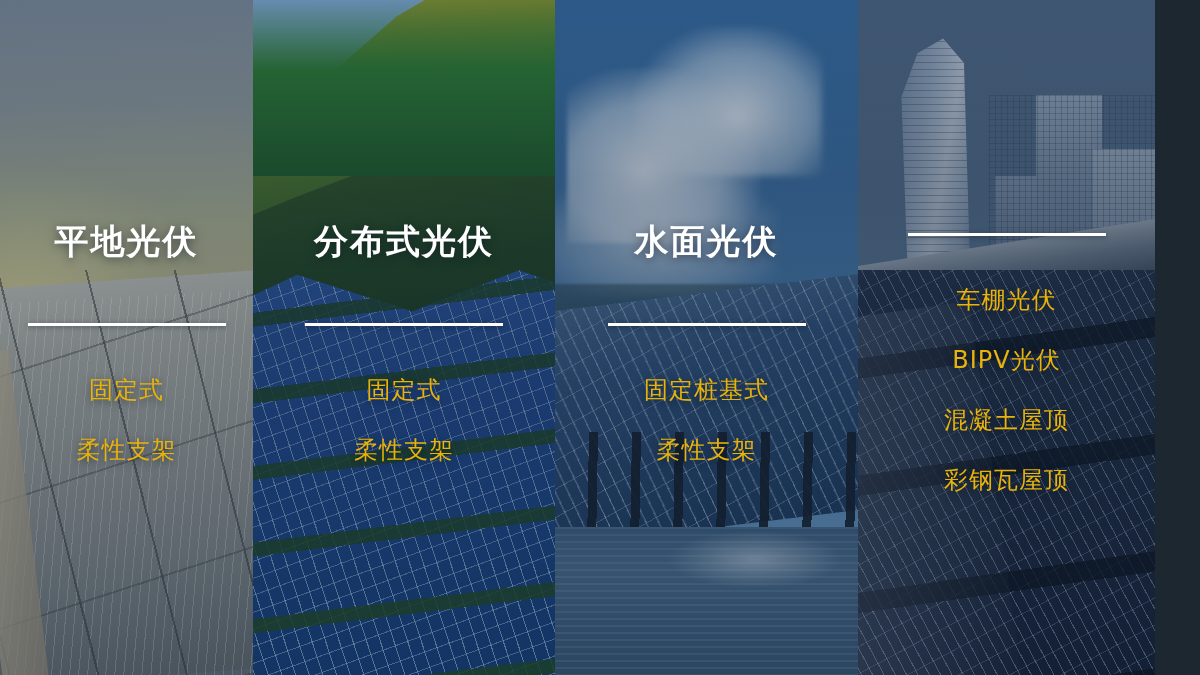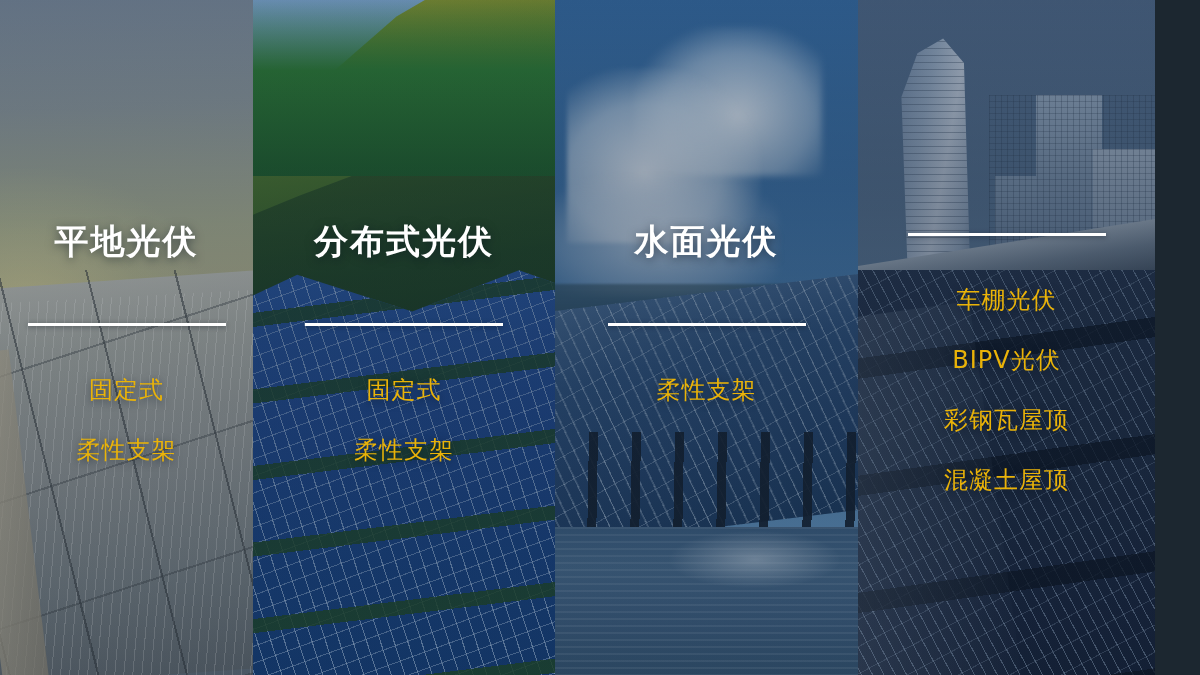--- a/index.html
+++ b/index.html
@@ -333,20 +333,21 @@
       <div class="bg-layer array-grid"></div>
       <div class="bg-layer piles"></div>
       <div class="bg-layer water"></div>
       <div class="bg-layer reflect"></div>
     </div>
     <div class="tint"></div>
     <div class="content">
       <h2 class="ptitle">水面光伏</h2>
       <div class="rule"></div>
       <ul class="plist">
+        <li>固定桩基式</li>
         <li>柔性支架</li>
       </ul>
     </div>
   </section>
 
   <section class="panel p4">
     <div class="bg">
       <div class="bg-layer sky"></div>
       <div class="bg-layer blockC"></div>
       <div class="bg-layer blockA"></div>
@@ -359,19 +360,19 @@
       <div class="bg-layer roof-grid"></div>
       <div class="bg-layer roof-bands"></div>
       <div class="bg-layer walk"></div>
     </div>
     <div class="tint"></div>
     <div class="content">
       <div class="rule"></div>
       <ul class="plist">
         <li>车棚光伏</li>
         <li>BIPV光伏</li>
+        <li>混凝土屋顶</li>
         <li>彩钢瓦屋顶</li>
-        <li>混凝土屋顶</li>
       </ul>
     </div>
   </section>
 
 </div>
 
 </body></html>

